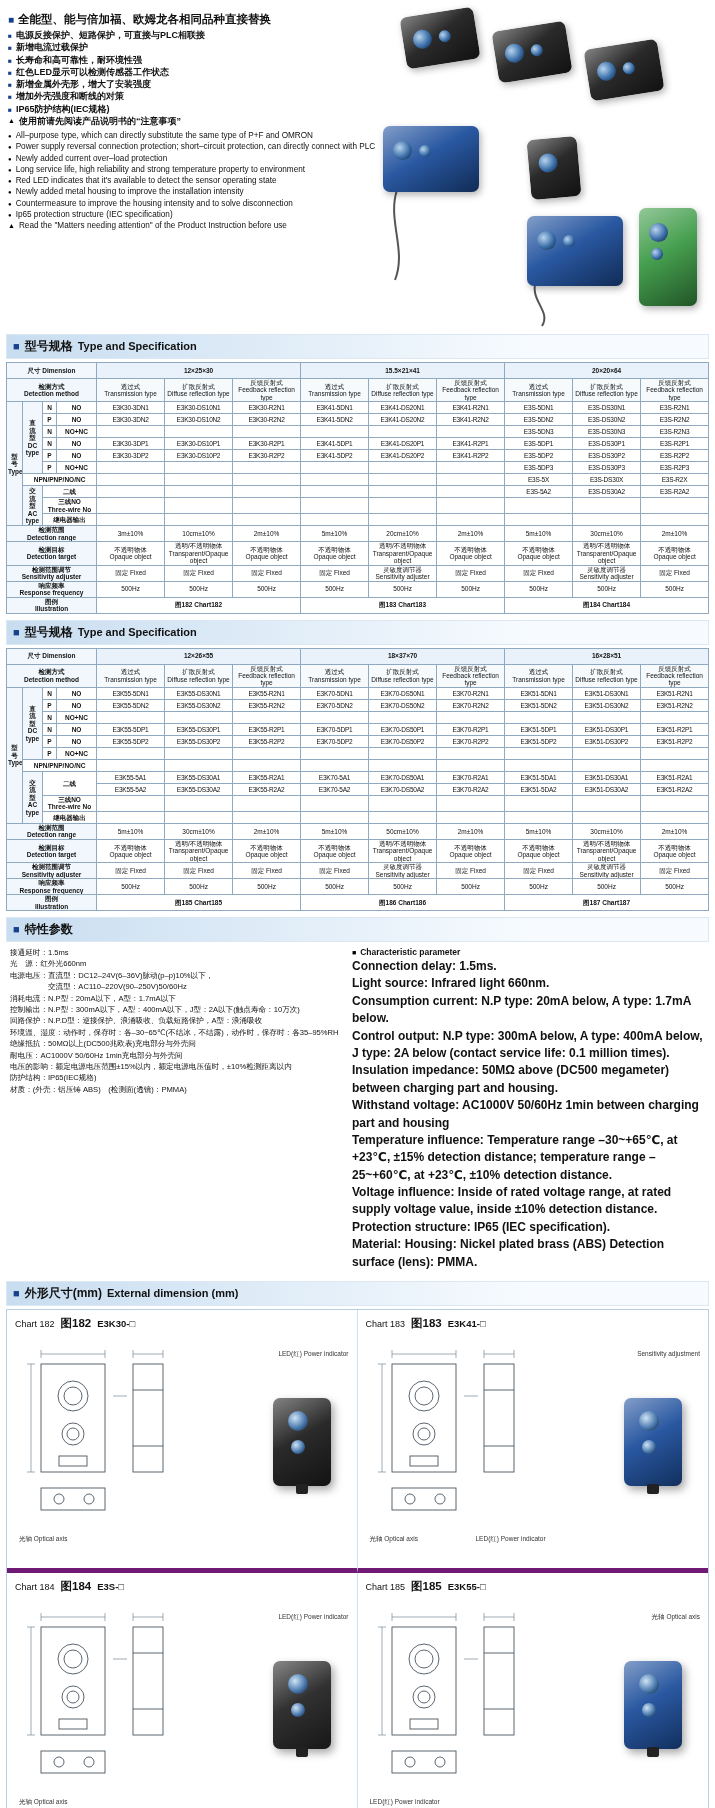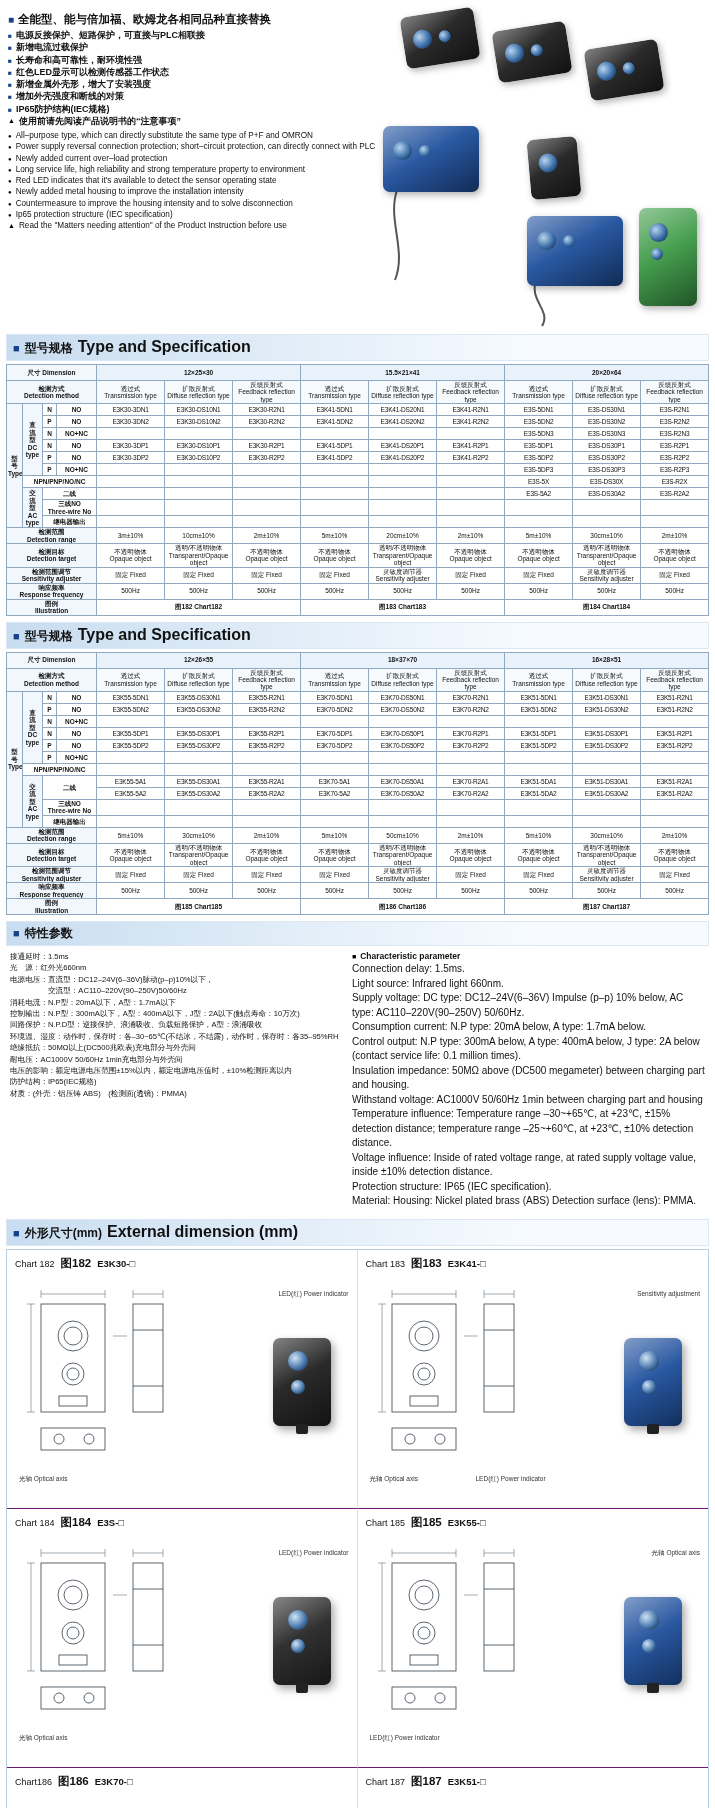--- a/index.html
+++ b/index.html
@@ -27,21 +27,21 @@
   .s-green{background-color:#3c9a46;}
   .lens{position:absolute;border-radius:50%;background:radial-gradient(circle at 35% 35%,#b8d4ee,#3a6ea8 55%,#0b1c33);}
   .l1{left:10px;top:15px;width:19px;height:19px;}
   .l2{left:36px;top:19px;width:12px;height:12px;}
   .cables{position:absolute;left:0;top:0;pointer-events:none;}
   
   .sec-bar{margin:6px 6px 3px;padding:3px 6px;display:flex;align-items:baseline;gap:5px;
            background:linear-gradient(90deg,#c8ddf0,#f7fbff 75%);border:1px solid #dbe8f3;}
   .sec-bar .mk{color:#16418c;font-size:11px;}
   .sec-bar .zh{font-weight:bold;font-size:12px;}
-  .sec-bar .en{font-weight:bold;font-size:16px;}
+  .sec-bar .en{font-weight:bold;font-size:11px;}
   
   .spec-wrap{margin:0 6px 4px;}
   .spec-table{border-collapse:collapse;width:703px;table-layout:fixed;}
   .spec-table td{border:1px solid #8fa9c0;padding:0 1px;text-align:center;vertical-align:middle;
                  font-size:6.5px;line-height:1.15;overflow:hidden;white-space:pre-line;}
   .td-dim{font-size:10px;font-weight:bold;height:15px;background:#e9f2fa;}
   .td-lbl{font-weight:bold;font-size:7px;background:#f1f7fc;}
   .td-ctype{font-size:6.2px;height:17px;background:#f6fafd;}
   .td-model{font-size:6.3px;height:11px;letter-spacing:-0.2px;}
   .td-pol,.td-out{font-size:6.4px;font-weight:bold;}
@@ -49,24 +49,24 @@
   .td-vert{font-size:7px;font-weight:bold;background:#f1f7fc;line-height:1.05;}
   .td-val{font-size:6.6px;height:14px;}
   .td-illus{font-weight:bold;font-size:8px;height:13px;}
   
   .params{display:flex;gap:10px;padding:2px 10px 4px;}
   .params-left{width:332px;flex:0 0 auto;}
   .params-right{flex:1;min-width:0;}
   .p-line{font-size:7.6px;line-height:1.5;color:#111;}
   .params-en-title{display:flex;gap:4px;align-items:baseline;font-weight:bold;font-size:8.5px;margin-bottom:1px;}
   .params-en-title .mk{font-size:7px;color:#000;}
-  .params-right .p-line{font-size:10px;line-height:1.45;}
+  .params-right .p-line{font-size:12px;line-height:1.45;font-weight:bold;}
   
   .charts-grid{margin:2px 6px 0;display:grid;grid-template-columns:1fr 1fr;border:1px solid #b7cfe3;}
-  .chart-panel{height:258px;position:relative;overflow:hidden;border-bottom:1px solid #701a75;background:#fff;}
+  .chart-panel{height:258px;position:relative;overflow:hidden;border-bottom:5px solid #701a75;background:#fff;}
   .chart-panel:nth-child(odd){border-right:1px solid #cfe0ee;}
   .chart-panel:nth-last-child(-n+2){border-bottom:none;}
   .chart-head{position:absolute;left:8px;top:6px;display:flex;gap:6px;align-items:baseline;}
   .c-label{font-size:9px;}
   .c-fig{font-weight:bold;font-size:11.5px;}
   .c-model{font-size:9.5px;font-weight:bold;}
   .c-draw{position:absolute;left:8px;top:28px;}
   .c-sensor{position:absolute;right:26px;top:88px;width:58px;height:88px;border-radius:7px;
             box-shadow:3px 4px 8px rgba(0,0,0,.35);
             background-image:linear-gradient(150deg,rgba(255,255,255,.45),rgba(255,255,255,.05) 45%,rgba(0,0,0,.4));}
@@ -760,21 +760,20 @@
         <div class="p-line">材质：(外壳：铝压铸 ABS)　(检测面(透镜)：PMMA)</div>
       </div>
     <div class="params-right">
       <div class="params-en-title">
         <span class="mk">■</span>
         <span>Characteristic parameter</span>
       </div>
       <div id="params-en">
           <div class="p-line">Connection delay:  1.5ms.</div>
           <div class="p-line">Light source:  Infrared light 660nm.</div>
-          <div class="p-line">Supply voltage:  DC type: DC12–24V(6–36V) Impulse (p–p) 10% below, AC type: AC110–220V(90–250V) 50/60Hz.</div>
           <div class="p-line">Consumption current:  N.P type: 20mA below, A type: 1.7mA below.</div>
           <div class="p-line">Control output:  N.P type: 300mA below, A type: 400mA below, J type: 2A below (contact service life: 0.1 million times).</div>
           <div class="p-line">Insulation impedance:  50MΩ above (DC500 megameter) between charging part and housing.</div>
           <div class="p-line">Withstand voltage:  AC1000V 50/60Hz 1min between charging part and housing</div>
           <div class="p-line">Temperature influence:  Temperature range –30~+65℃, at +23℃, ±15% detection distance; temperature range –25~+60℃, at +23℃, ±10% detection distance.</div>
           <div class="p-line">Voltage influence:  Inside of rated voltage range, at rated supply voltage value, inside ±10% detection distance.</div>
           <div class="p-line">Protection structure:  IP65 (IEC specification).</div>
           <div class="p-line">Material:  Housing:  Nickel plated brass (ABS)  Detection surface (lens):  PMMA.</div>
         </div>
     </div>

